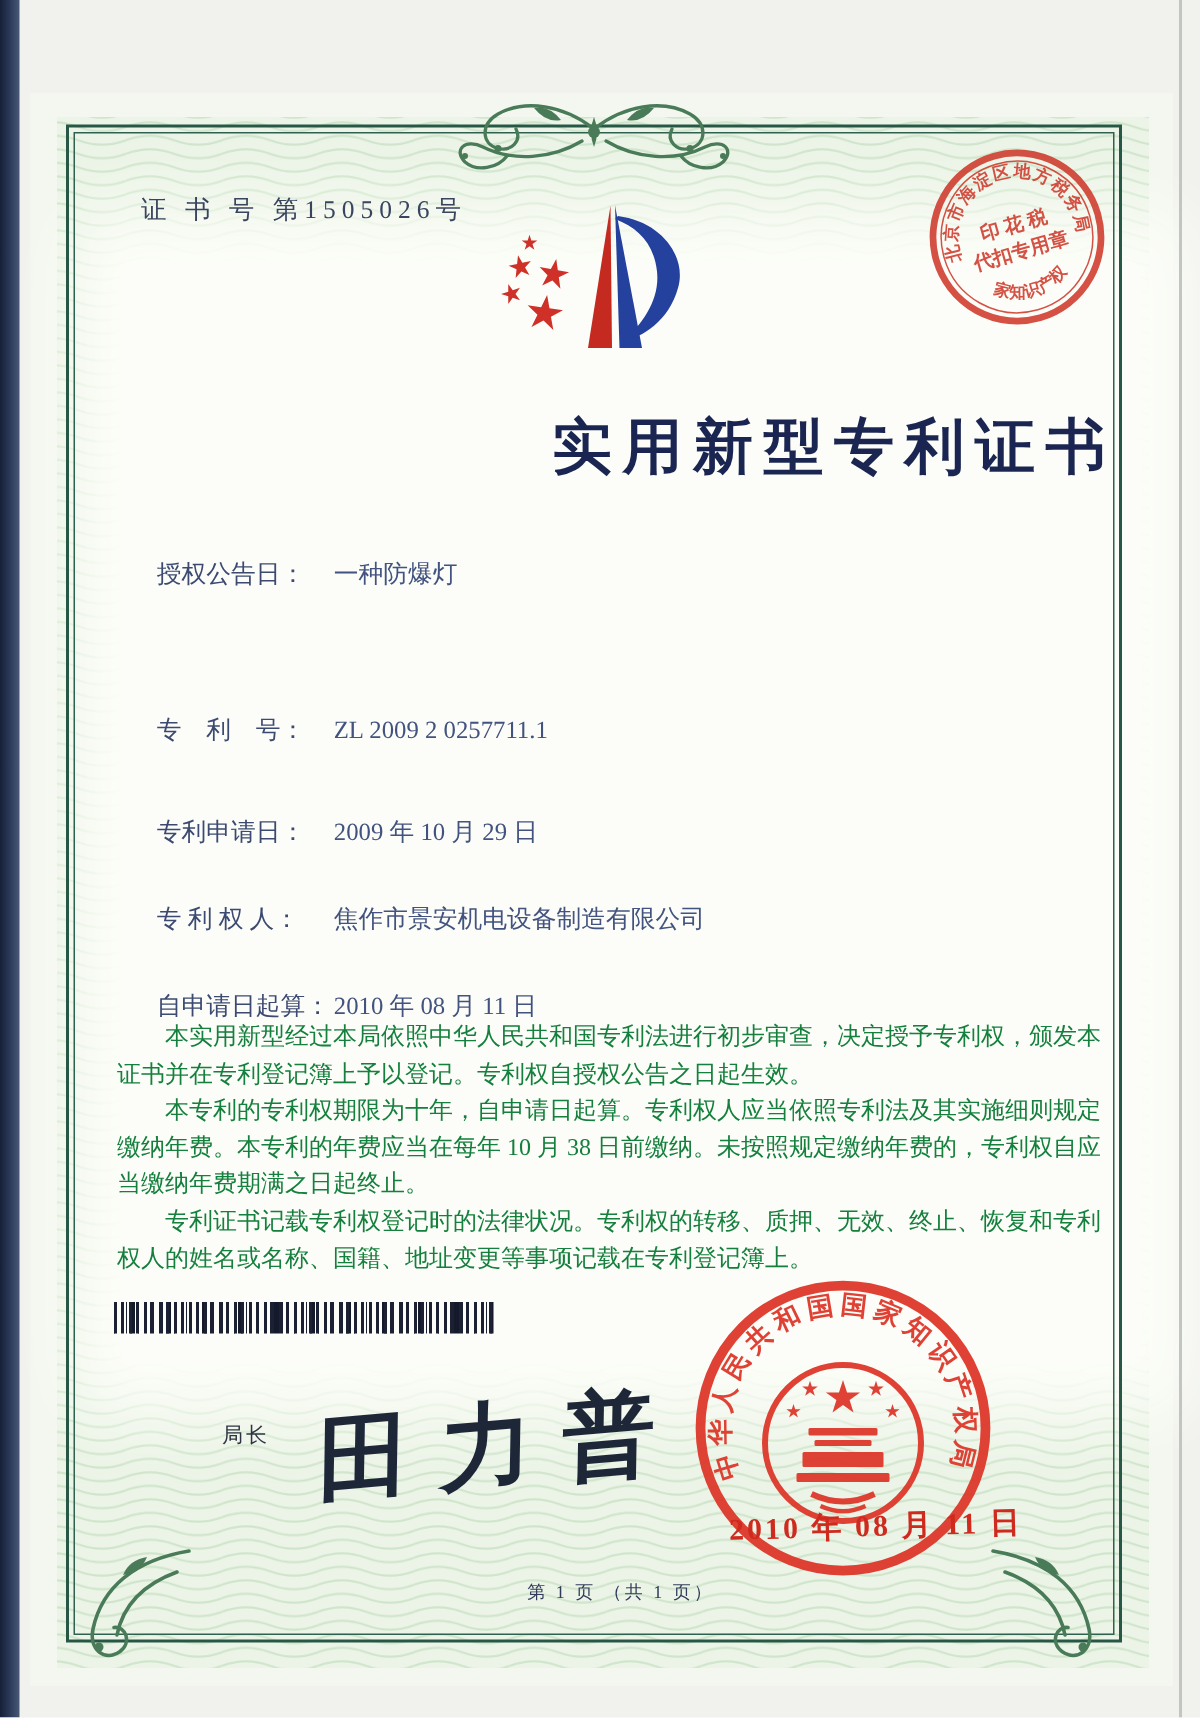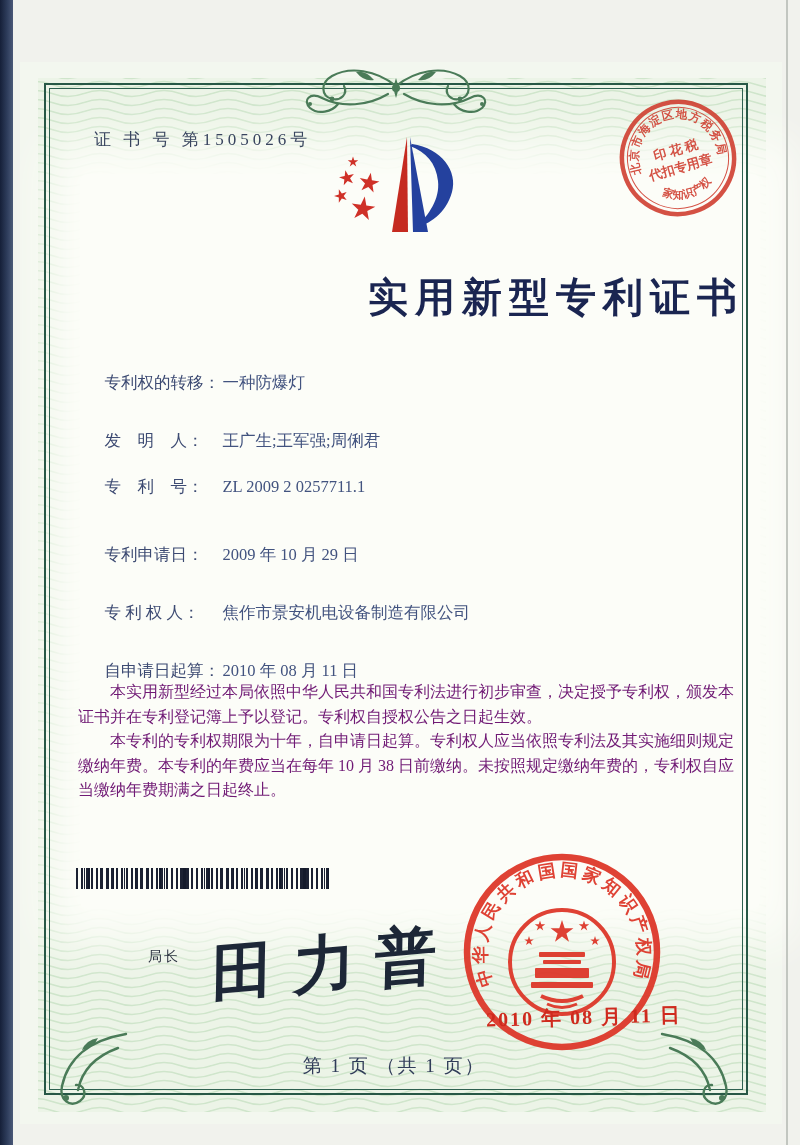--- a/index.html
+++ b/index.html
@@ -30,40 +30,40 @@
   .cert-no{position:absolute;left:94px;top:128px;font-size:17px;color:#39455f;letter-spacing:4px;}
   .logo-svg{position:absolute;left:330px;top:132px;}
   .doc-title{position:absolute;left:44px;top:246px;width:700px;text-align:right;
     font-size:40px;font-weight:bold;color:#1a2551;letter-spacing:7px;margin-top:24px;}
 
   .field-row{position:absolute;left:88px;font-size:16.5px;color:#3c4a72;white-space:pre;}
   .field-label{display:inline-block;min-width:118px;}
   .field-value{color:#42538169;color:#42537f;}
 
   .paragraphs{position:absolute;left:78px;top:680px;width:656px;font-size:16px;
-    line-height:24.6px;color:#701a75;text-align:justify;}
+    line-height:24.6px;color:#15803d;text-align:justify;}
   .paragraphs p{margin:0;text-indent:2em;}
 
   .barcode{position:absolute;left:76px;top:868px;width:253px;height:21px;
     background:
       repeating-linear-gradient(90deg,#1b2132 0 2px,rgba(0,0,0,0) 2px 5px),
       repeating-linear-gradient(90deg,#1b2132 0 1px,rgba(0,0,0,0) 1px 8px),
       repeating-linear-gradient(90deg,rgba(0,0,0,0) 0 11px,#141a2b 11px 14px,rgba(0,0,0,0) 14px 24px);
   }
 
   .sig-label{position:absolute;left:148px;top:948px;font-size:14px;color:#2d3442;letter-spacing:2px;}
   .sig-svg{position:absolute;left:200px;top:896px;}
   .sig-text{font-size:62px;fill:#1d2737;letter-spacing:20px;font-weight:bold;}
 
   .seal-svg{position:absolute;left:455px;top:848px;}
   .seal-date{position:absolute;left:486px;top:1004px;font-size:20px;color:#cf2a1e;
     letter-spacing:2px;transform:rotate(-1.5deg);font-weight:bold;white-space:pre;}
 
   .footer{position:absolute;left:44px;top:1053px;width:700px;text-align:center;
-    font-size:19px;color:#303c59;letter-spacing:2px;white-space:pre;}
+    font-size:12px;color:#303c59;letter-spacing:2px;white-space:pre;padding-left:20px;}
 
   .stamp-svg{position:absolute;left:606px;top:88px;opacity:.88;}
 </style>
 </head>
 <body>
 
 <div class="binding-strip"></div>
 <div class="page-edge-right"></div>
 
 <div class="paper">
@@ -132,41 +132,39 @@
       <use href="#st" transform="translate(17,46) scale(0.8) rotate(-12)"></use>
       <use href="#st" transform="translate(39,51) scale(1.05) rotate(10)"></use>
       <use href="#st" transform="translate(11,64) scale(0.7) rotate(-18)"></use>
       <use href="#st" transform="translate(33,77) scale(1.25) rotate(8)"></use>
     </g>
   </svg>
 
   <div class="doc-title">实用新型专利证书</div>
 
   <div class="field-row" style="top:352px;">
-    <span class="field-label">专利权的转移：</span><span class="field-value">一种防爆灯</span>
-  </div>
-  <div class="field-row" style="top:410px;">
-    <span class="field-label">发　明　人：</span><span class="field-value">王广生;王军强;周俐君</span>
+    <span class="field-label">授权公告日：</span><span class="field-value">一种防爆灯</span>
   </div>
   <div class="field-row" style="top:456px;">
     <span class="field-label">专　利　号：</span><span class="field-value">ZL 2009 2 0257711.1</span>
   </div>
   <div class="field-row" style="top:524px;">
     <span class="field-label">专利申请日：</span><span class="field-value">2009 年 10 月 29 日</span>
   </div>
   <div class="field-row" style="top:582px;">
     <span class="field-label">专 利 权 人：</span><span class="field-value">焦作市景安机电设备制造有限公司</span>
   </div>
   <div class="field-row" style="top:640px;">
     <span class="field-label">自申请日起算：</span><span class="field-value">2010 年 08 月 11 日</span>
   </div>
 
   <div class="paragraphs">
     <p>本实用新型经过本局依照中华人民共和国专利法进行初步审查，决定授予专利权，颁发本证书并在专利登记簿上予以登记。专利权自授权公告之日起生效。</p>
     <p>本专利的专利权期限为十年，自申请日起算。专利权人应当依照专利法及其实施细则规定缴纳年费。本专利的年费应当在每年 10 月 38 日前缴纳。未按照规定缴纳年费的，专利权自应当缴纳年费期满之日起终止。</p>
+    <p>专利证书记载专利权登记时的法律状况。专利权的转移、质押、无效、终止、恢复和专利权人的姓名或名称、国籍、地址变更等事项记载在专利登记簿上。</p>
   </div>
 
   <div class="barcode"></div>
 
   <div class="sig-label">局长</div>
   <svg class="sig-svg" width="280" height="130" viewBox="0 0 280 130">
     <text class="sig-text" x="18" y="88" transform="rotate(-5 140 65) skewX(-6)">田力普</text>
   </svg>
 
   <svg class="seal-svg" width="215" height="215" viewBox="0 0 215 215">

